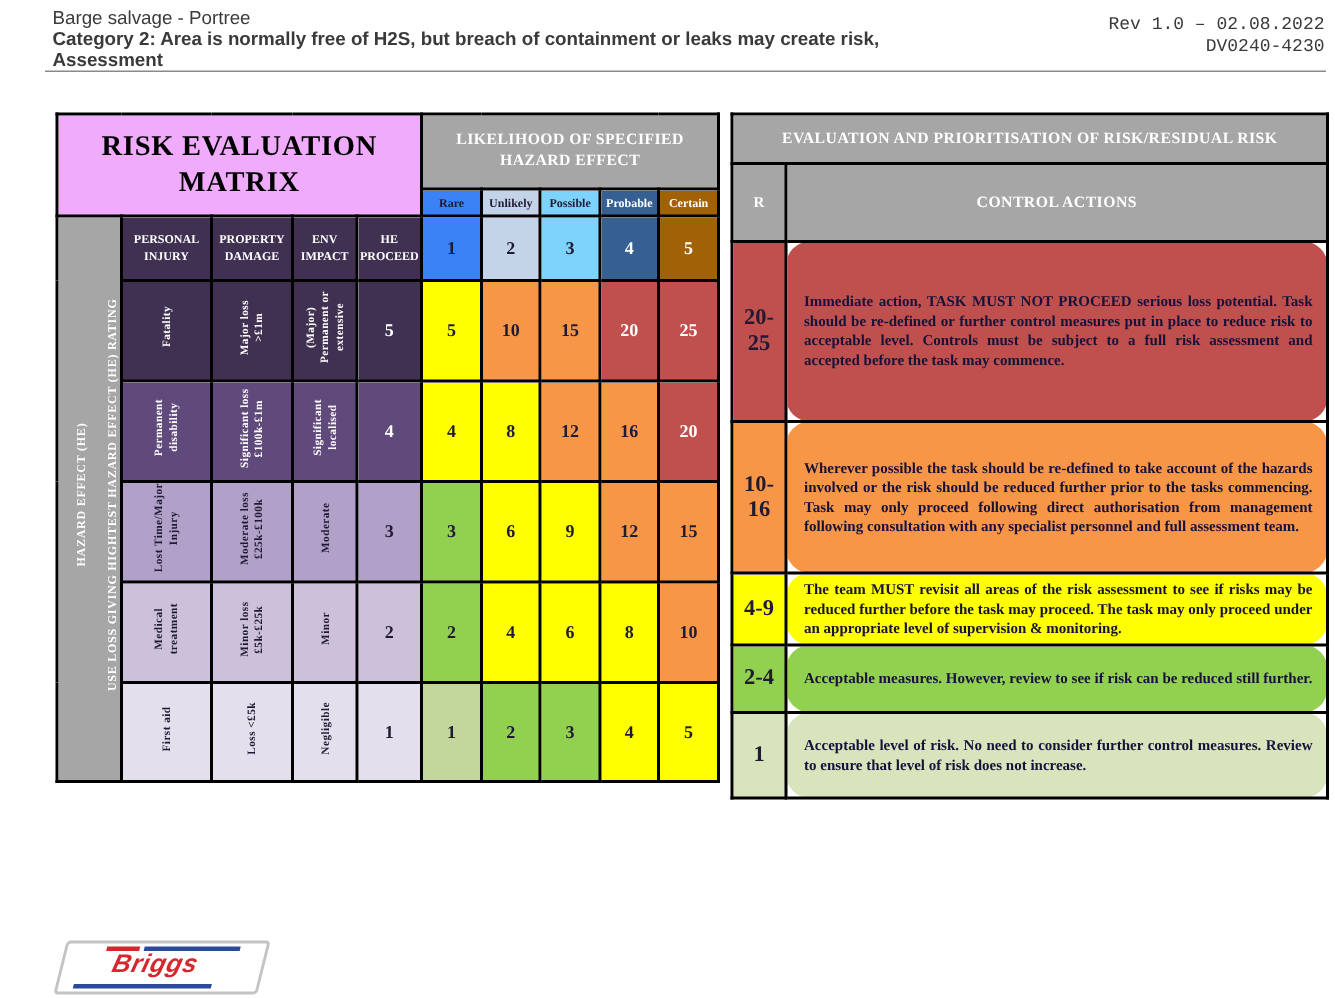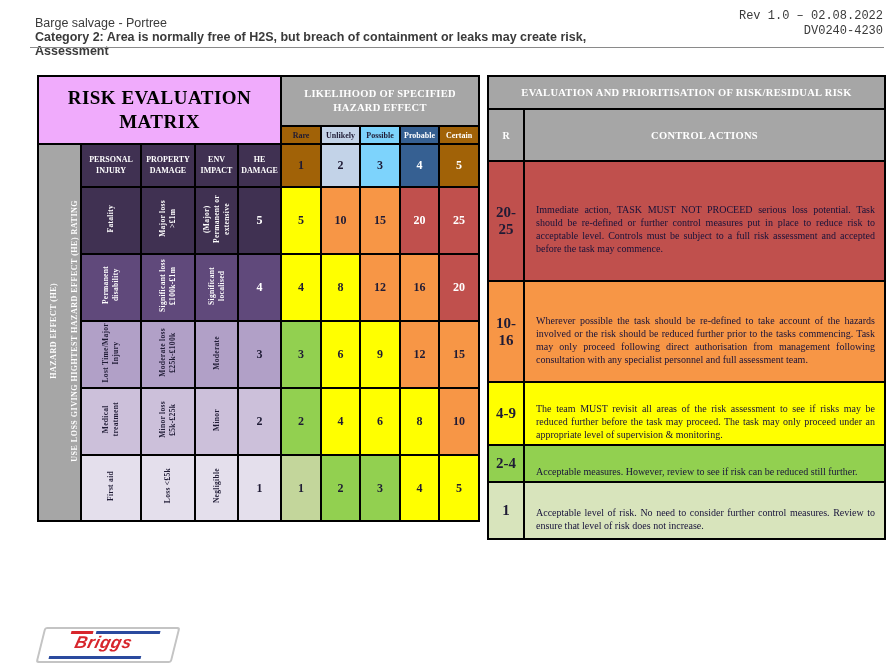--- a/index.html
+++ b/index.html
@@ -2,42 +2,42 @@
 <html><head>
 <meta charset="utf-8">
 <style>
   html,body{margin:0;padding:0;}
   body{
     width:890px;height:665px;position:relative;background:#ffffff;
     font-family:"Liberation Serif",serif;color:#1f1b35;overflow:hidden;
   }
   
   .doc-header{position:absolute;left:35px;top:5px;font-family:"Liberation Sans",sans-serif;
-    font-size:12.5px;line-height:14px;color:#3a3a3a;margin-top:11px;}
+    font-size:12.5px;line-height:14px;color:#3a3a3a;}
   .doc-header .t1{font-weight:normal;}
   .doc-header .t2,.doc-header .t3{font-weight:bold;}
   .doc-rev{position:absolute;right:7px;top:9px;text-align:right;
     font-family:Liberation Mono, monospace;font-size:12px;line-height:15px;color:#3a3a3a;}
   .rule{position:absolute;left:30px;width:854px;top:47px;border-top:1.5px solid #8a8a8a;}
 
   
   table{border-collapse:collapse;table-layout:fixed;}
   td{border:2px solid #000;padding:0;text-align:center;vertical-align:middle;overflow:hidden;}
 
   
   .matrix-wrap{position:absolute;left:37px;top:75px;}
   .matrix{width:441px;}
   .h50{height:50px}.h18{height:18px}.h43{height:43px}.h67{height:67px}.h66{height:66px}
   .title-cell{background:#f0abfc;font-size:19px;font-weight:bold;letter-spacing:.5px;
     white-space:pre-line;line-height:1.25;color:#000;}
   .bg-gray{background:#a6a6a6;color:#fff;}
   .lik-header{font-size:10.5px;font-weight:bold;letter-spacing:.3px;padding:0 12px;line-height:1.3;}
   .lk-label{font-size:8px;font-weight:bold;}
   .lk-num{font-size:12px;font-weight:bold;}
-  .lk1{background:#a16207;color:#1f1b35}.lk2{background:#c3d3e8;color:#1f1b35}
+  .lk1{background:#3b82f6;color:#1f1b35}.lk2{background:#c3d3e8;color:#1f1b35}
   .lk3{background:#7dd3fc;color:#1f1b35}.lk4{background:#366092;color:#fff}
   .lk5{background:#a16207;color:#fff}
   .bg-pdark{background:#403152;color:#fff}
   .bg-pmed{background:#60497b;color:#fff}
   .bg-plight{background:#b1a0c7;color:#1f1b35}
   .bg-plighter{background:#ccc0da;color:#1f1b35}
   .bg-plightest{background:#e4dfec;color:#1f1b35}
   .col-head{font-size:8px;font-weight:bold;white-space:pre-line;line-height:1.3;}
   .rot{writing-mode:vertical-rl;transform:rotate(180deg);display:inline-block;
     font-weight:bold;font-size:7.5px;line-height:1.3;white-space:pre-line;letter-spacing:.3px;}
@@ -48,26 +48,26 @@
   .c-yellow{background:#ffff00;color:#1f1b35}
   .c-orange{background:#f79646;color:#1f1b35}
   .c-red{background:#c0504d;color:#fff}
   .c-green{background:#92d050;color:#1f1b35}
   .c-pgreen{background:#c3d69b;color:#1f1b35}
 
   
   .ctrl-wrap{position:absolute;left:487px;top:75px;}
   .ctrl{width:397px;}
   .h33{height:33px}.h52{height:52px}.h120{height:120px}.h101{height:101px}
-  .h48{height:48px}.h32{height:32px}.h57{height:57px}
+  .h48{height:48px}.h32{height:45px}.h57{height:57px}
   .ctrl-header{font-size:10.5px;font-weight:bold;letter-spacing:.3px;}
   .ctrl-r{font-size:10px;font-weight:bold;}
   .ctrl-range{font-size:15px;font-weight:bold;color:#1f1b35;}
-  .ctrl-text{font-size:10px;font-weight:normal;text-align:justify;padding:19px 9px 3px 11px;
-    line-height:1.3;color:#17123a;}
+  .ctrl-text{font-size:10px;font-weight:bold;text-align:justify;padding:3px 9px 3px 11px;
+    line-height:1.3;color:#17123a;border-radius:16px;}
   .r-red{background:#c0504d}.r-orange{background:#f79646}.r-yellow{background:#ffff00}
   .r-green{background:#92d050}.r-pgreen{background:#d8e4bc}
 
   
   .logo{position:absolute;left:40px;top:627px;width:132px;height:32px;background:#fff;
     border:2px solid #c4c4c4;border-radius:3px;transform:skewX(-14deg);}
   .logo-stripe-top{position:absolute;left:26px;top:2px;height:3px;width:92px;font-size:0;}
   .logo-stripe-top .red-seg{display:inline-block;width:22px;height:3px;background:#d7262c;margin-right:3px;vertical-align:top;}
   .logo-stripe-top .blue-seg{display:inline-block;width:64px;height:3px;background:#2a4a9e;vertical-align:top;}
   .logo-text{position:absolute;left:0;right:10px;top:4px;text-align:center;
@@ -123,21 +123,21 @@
           <span>USE LOSS GIVING HIGHTEST HAZARD EFFECT (HE) RATING</span>
         </span>
       </td>
       <td class="bg-pdark col-head">PERSONAL
 INJURY</td>
       <td class="bg-pdark col-head">PROPERTY
 DAMAGE</td>
       <td class="bg-pdark col-head">ENV
 IMPACT</td>
       <td class="bg-pdark col-head">HE
-DAMAGE</td>
+PROCEED</td>
       <td class="lk1 lk-num">1</td>
       <td class="lk2 lk-num">2</td>
       <td class="lk3 lk-num">3</td>
       <td class="lk4 lk-num">4</td>
       <td class="lk5 lk-num">5</td>
     </tr>
     <tr class="h67">
       <td class="bg-pdark"><span class="rot">Fatality</span></td>
       <td class="bg-pdark"><span class="rot">Major loss
 &gt;£1m</span></td>

